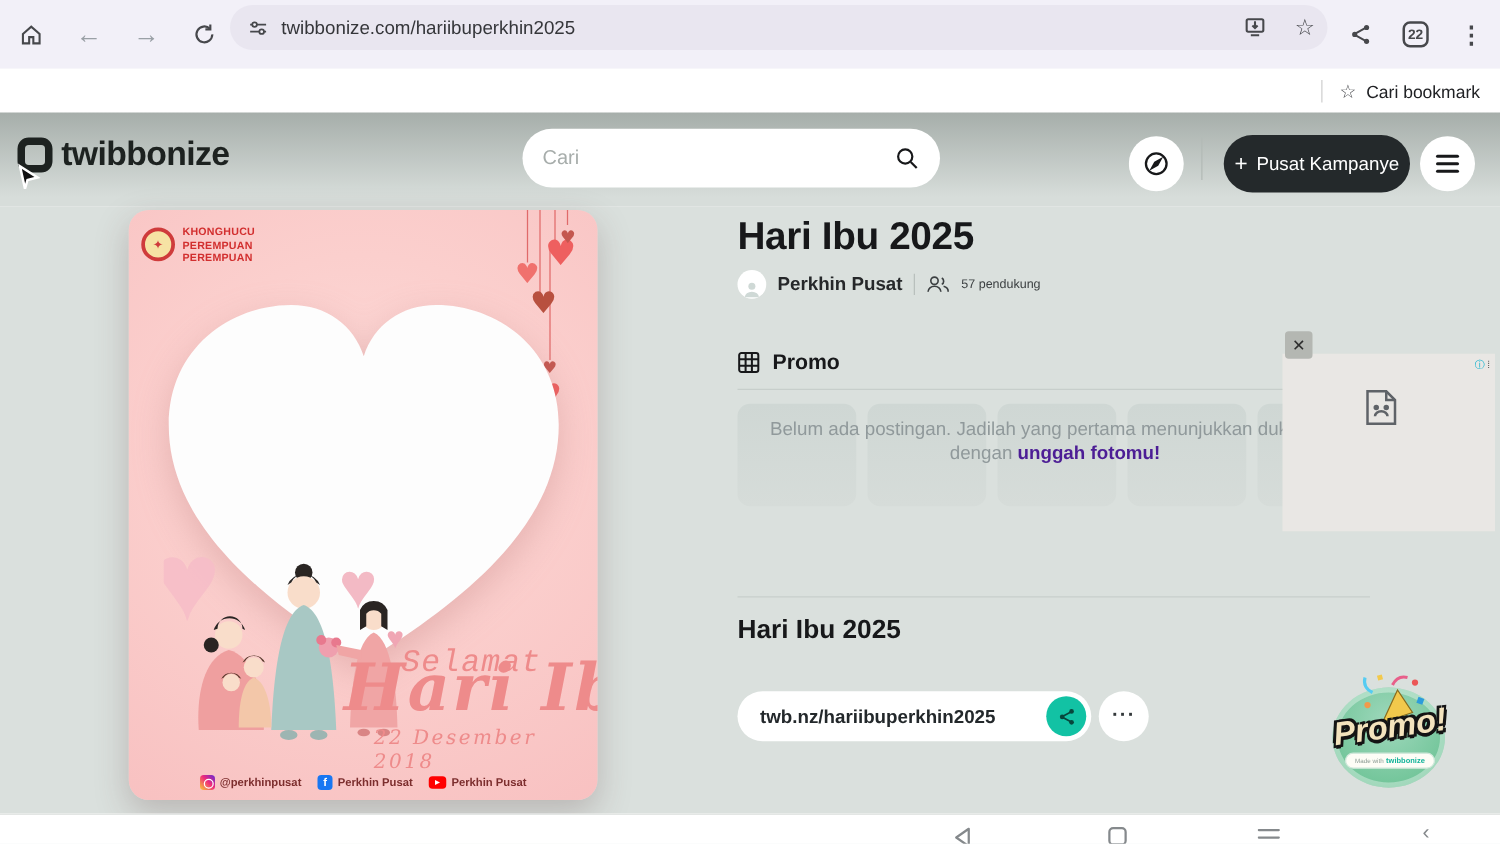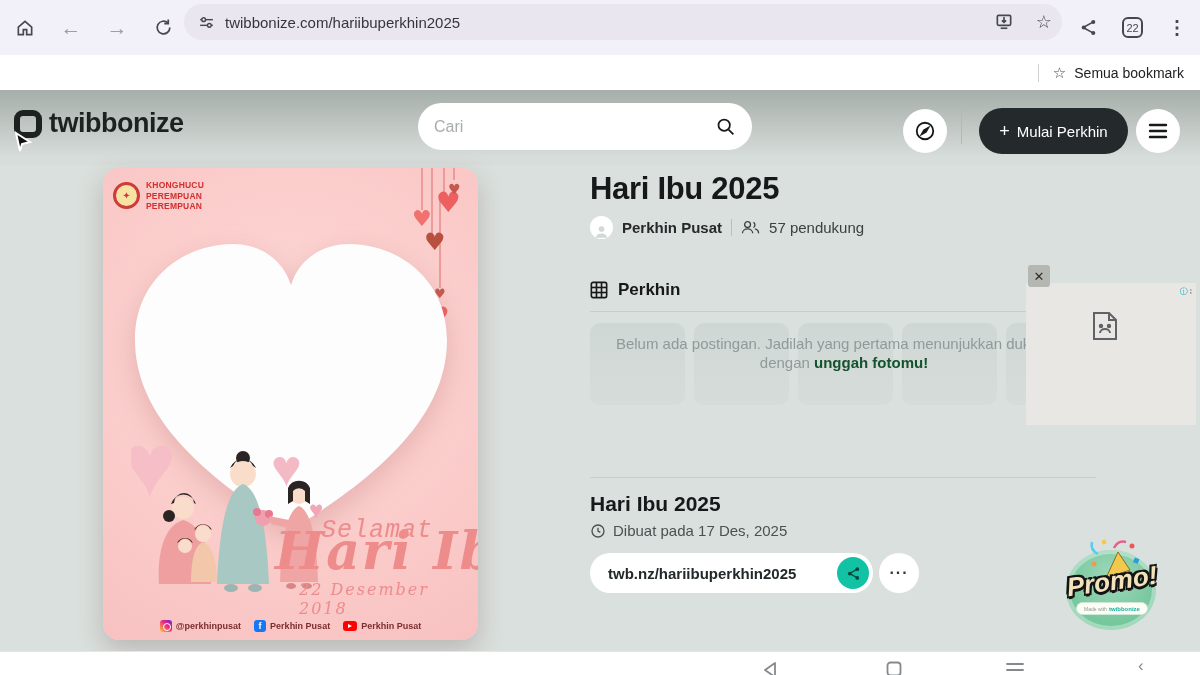--- a/index.html
+++ b/index.html
@@ -6,21 +6,21 @@
   html,body { width:1200px; height:675px; }
   body { font-family:"Liberation Sans", sans-serif; position:relative; overflow:hidden; background:#fff; }
   .abs { position:absolute; }
 
   
   .toolbar { left:0; top:0; width:1200px; height:55px; background:#f2f0f8; display:flex; align-items:center; }
   .tb-icon { width:34px; height:34px; display:flex; align-items:center; justify-content:center; color:#47484c; }
   .tb-icon.dim { color:#9aa0a6; }
   .omnibox { position:absolute; left:184px; top:4px; width:878px; height:36px; background:#e9e6f0; border-radius:18px; display:flex; align-items:center; padding:0 10px 0 14px; }
   .omni-url { font-size:15px; color:#35363a; margin-left:10px; flex:1; }
-  .tabcount { width:21px; height:21px; border:2px solid #47484c; border-radius:6px; font-size:11px; font-weight:normal; color:#47484c; display:flex; align-items:center; justify-content:center; }
+  .tabcount { width:21px; height:21px; border:2px solid #47484c; border-radius:6px; font-size:11px; font-weight:bold; color:#47484c; display:flex; align-items:center; justify-content:center; }
   .bookmarks { left:0; top:55px; width:1200px; height:35px; background:#ffffff; display:flex; align-items:center; justify-content:flex-end; }
   .bm-divider { width:1px; height:18px; background:#d0d0d0; margin-right:14px; }
   .bm-label { font-size:14px; color:#202124; margin:0 16px 0 8px; }
 
   
   .siteheader { left:0; top:90px; width:1200px; height:75px; background:linear-gradient(#a6aeaa, #d7ddda 90%); }
   .brand { position:absolute; left:14px; top:18px; display:flex; align-items:center; gap:7px; }
   .brand-icon { width:28px; height:28px; border:6px solid #1d2220; border-radius:9px; }
   .brand-text { font-size:27px; font-weight:800; color:#1d2220; letter-spacing:-0.5px; }
   .searchpill { position:absolute; left:418px; top:13px; width:334px; height:47px; background:#fff; border-radius:24px; display:flex; align-items:center; padding:0 16px; }
@@ -53,27 +53,27 @@
   .fb { width:12px; height:12px; border-radius:3px; background:#1877f2; color:#fff; font-size:9px; font-weight:bold; display:flex; align-items:center; justify-content:center; }
   .yt { width:14px; height:10px; border-radius:3px; background:#f00; position:relative; }
   .yt:before { content:""; position:absolute; left:5px; top:2.5px; border-left:4px solid #fff; border-top:2.5px solid transparent; border-bottom:2.5px solid transparent; }
 
   
   .pagetitle { position:absolute; left:590px; top:6px; font-size:31px; font-weight:800; color:#17181a; letter-spacing:-0.3px; }
   .byline { position:absolute; left:590px; top:51px; display:flex; align-items:center; gap:9px; }
   .avatar { width:23px; height:23px; border-radius:50%; background:#fff; display:flex; align-items:flex-end; justify-content:center; overflow:hidden; }
   .byline .author { font-size:15px; font-weight:600; color:#26282a; }
   .v-div { width:1px; height:17px; background:#b9c0bd; }
-  .byline .supp { font-size:15px; color:#3c4042; }
+  .byline .supp { font-size:10px; color:#3c4042; }
   .sechead { position:absolute; display:flex; align-items:center; gap:10px; font-size:17px; font-weight:800; color:#17181a; }
   .hr { position:absolute; height:1px; background:#c7cecb; }
   .galcards { position:absolute; left:590px; top:158px; display:flex; gap:9px; }
   .galcard { width:95px; height:82px; border-radius:10px; background:linear-gradient(#cfd7d4,#d6dcd9); }
   .galtext { position:absolute; left:590px; top:170px; width:508px; text-align:center; font-size:15px; color:#90999b; z-index:2; line-height:1.25; }
-  .galtext b { color:#14532d; }
+  .galtext b { color:#4c1d95; }
   .abouttitle { position:absolute; left:590px; top:327px; font-size:21px; font-weight:800; color:#17181a; }
   .created { position:absolute; left:590px; top:357px; display:flex; align-items:center; gap:7px; font-size:15px; color:#4b5153; }
   .urlpill { position:absolute; left:590px; top:388px; width:283px; height:40px; background:#fff; border-radius:21px; display:flex; align-items:center; padding:0 4px 0 18px; }
   .urlpill .short { flex:1; font-size:15px; font-weight:600; color:#23282b; }
   .sharecircle { width:32px; height:32px; border-radius:50%; background:#12c2a4; display:flex; align-items:center; justify-content:center; }
   .dotscircle { position:absolute; left:879px; top:388px; width:40px; height:40px; border-radius:50%; background:#fff; display:flex; align-items:center; justify-content:center; font-size:16px; letter-spacing:1px; color:#33383a; font-weight:bold; }
 
   
   .ad-close { position:absolute; left:1028px; top:100px; width:22px; height:22px; background:#b4b7b2; border-radius:3px; display:flex; align-items:center; justify-content:center; font-size:13px; color:#2e2e2e; z-index:7; }
   .adbox { position:absolute; left:1026px; top:118px; width:170px; height:142px; background:#e9e7e4; z-index:6; }
@@ -141,21 +141,21 @@
   </div>
   <div style="position:absolute; left:1122px; top:17px">
     <div class="tabcount">22</div>
   </div>
   <div class="tb-icon" style="position:absolute; left:1160px; font-size:19px; font-weight:bold">⋮</div>
 </div>
 
 <div class="abs bookmarks">
   <div class="bm-divider"></div>
   <span style="font-size:15px; color:#47484c">☆</span>
-  <span class="bm-label">Semua bookmark</span>
+  <span class="bm-label">Cari bookmark</span>
 </div>
 
 <div class="abs siteheader">
   <div class="brand">
     <div class="brand-icon"></div>
     <div class="brand-text">twibbonize</div>
   </div>
 
   <svg class="abs" style="left:12px; top:40px; z-index:9" width="22" height="24" viewBox="0 0 22 24">
     <path d="M4 3 L18 12 L10 14 L8 21 Z" fill="#111" stroke="#fff" stroke-width="2"></path>
@@ -171,21 +171,21 @@
   </div>
   <div class="circle-btn" style="left:903px; top:109px; position:fixed;">
     <svg width="22" height="22" viewBox="0 0 24 24" fill="none" stroke="#17181a" stroke-width="2">
         <circle cx="12" cy="12" r="9"></circle>
         <path d="M15.5 8.5 L13 13 L8.5 15.5 L11 11 Z" fill="#17181a"></path>
       </svg>
   </div>
   <div class="hdr-divider" style="position:fixed;"></div>
   <button class="cta" style="position:fixed;">
     <span class="plus">+</span>
-    <span>Mulai Perkhin</span>
+    <span>Pusat Kampanye</span>
   </button>
   <div class="circle-btn" style="left:1136px; top:109px; position:fixed;">
     <svg width="20" height="16" viewBox="0 0 20 16">
         <g stroke="#17181a" stroke-width="2.4" stroke-linecap="round">
           <line x1="2" y1="2" x2="18" y2="2"></line>
           <line x1="2" y1="8" x2="18" y2="8"></line>
           <line x1="2" y1="14" x2="18" y2="14"></line>
         </g>
       </svg>
   </div>
@@ -298,46 +298,39 @@
   </div>
 
   <div class="sechead" style="left:590px; top:115px;">
     <svg width="18" height="18" viewBox="0 0 20 20" fill="none" stroke="#17181a" stroke-width="1.8">
         <rect x="1.5" y="1.5" width="17" height="17" rx="2"></rect>
         <line x1="7.2" y1="1.5" x2="7.2" y2="18.5"></line>
         <line x1="12.8" y1="1.5" x2="12.8" y2="18.5"></line>
         <line x1="1.5" y1="7.2" x2="18.5" y2="7.2"></line>
         <line x1="1.5" y1="12.8" x2="18.5" y2="12.8"></line>
       </svg>
-    <span>Perkhin</span>
+    <span>Promo</span>
   </div>
   <div class="hr" style="left:590px; top:146px; width:506px;"></div>
 
   <div class="galcards">
     <div class="galcard"></div>
     <div class="galcard"></div>
     <div class="galcard"></div>
     <div class="galcard"></div>
     <div class="galcard"></div>
   </div>
   <div class="galtext">
     <span>Belum ada postingan. Jadilah yang pertama menunjukkan dukungan dengan</span>
     <b>unggah fotomu!</b>
   </div>
 
   <div class="hr" style="left:590px; top:312px; width:506px;"></div>
 
   <h2 class="abouttitle">Hari Ibu 2025</h2>
-  <div class="created">
-    <svg width="16" height="16" viewBox="0 0 24 24" fill="none" stroke="#4b5153" stroke-width="2">
-        <circle cx="12" cy="12" r="9"></circle>
-        <path d="M12 7 V12 L15.5 14"></path>
-      </svg>
-    <span>Dibuat pada 17 Des, 2025</span>
-  </div>
 
   <div class="urlpill">
     <span class="short">twb.nz/hariibuperkhin2025</span>
     <div class="sharecircle">
       <svg width="15" height="15" viewBox="0 0 24 24" fill="#07473c">
           <circle cx="18" cy="5" r="3"></circle>
           <circle cx="6" cy="12" r="3"></circle>
           <circle cx="18" cy="19" r="3"></circle>
           <path d="M7.5 11 L16.5 6 M7.5 13 L16.5 18" stroke="#07473c" stroke-width="2.2" fill="none"></path>
         </svg>

